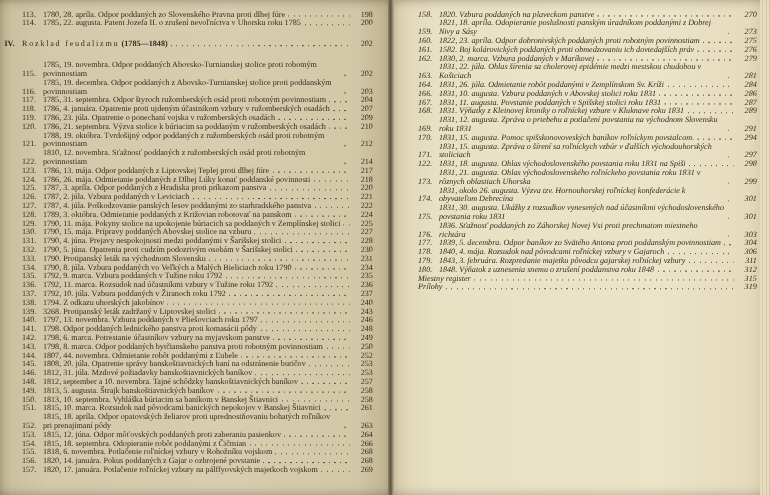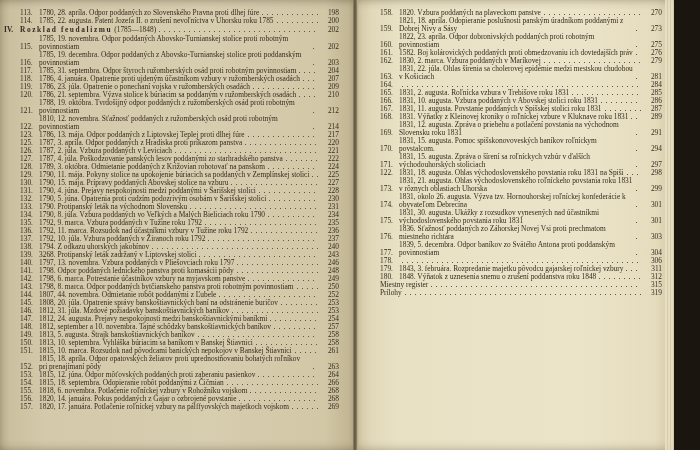--- a/index.html
+++ b/index.html
@@ -19,47 +19,48 @@
   .page.left{
     width:353px;
     background:linear-gradient(90deg,#b7ab8a 0px,#cbc09f 10px,#d4caab 45px,#d7cdaf 60%,#d2c7a6 92%,#bfb391 100%);
     box-shadow:inset 0 6px 10px -6px rgba(60,48,30,.45), inset 0 -6px 10px -6px rgba(60,48,30,.4);
   }
   .gutter{
     width:5px;height:450px;
     background:linear-gradient(90deg,#968a6b 0%,#5d5340 35%,#7b7054 65%,#cdc3a2 100%);
   }
   .page.right{
-    width:316px;
+    width:342px;
     background:linear-gradient(90deg,#d3c9a8 0px,#e2d9ba 14px,#e9e1c4 40px,#ece4c9 70%,#e5dcbe 94%,#d2c7a4 100%);
     box-shadow:inset 0 6px 10px -6px rgba(60,48,30,.4), inset 0 -6px 10px -6px rgba(60,48,30,.35);
+    font-style:italic;
   }
   .fore-edge{
     position:absolute;right:0;top:0;width:9px;height:100%;
     background:repeating-linear-gradient(90deg,#e9e1c4 0 2px,#d5cba8 2px 3px);
     opacity:.85;
   }
   .toc{position:relative;}
   .toc.toc-left{padding:9px 14px 0 4px;}
   .toc.toc-right{padding:9px 12px 0 6px;}
   .row{
     display:flex;align-items:flex-end;padding-left:16px;
   }
   .row.nonum{padding-left:16px;}
-  .row.heading{padding-left:0;margin:1px 0;}
+  .row.heading{padding-left:0;margin:11px 0;}
   .row .num{
     flex:0 0 19px;white-space:nowrap;
   }
   .row.heading .num{flex:0 0 16px;font-weight:bold;}
   .row.nonum .num{flex:0 0 0px;}
   .row .txt{
     flex:0 1 auto;min-width:0;
   }
-  .row.heading .txt{font-weight:bold;letter-spacing:1.6px;}
-  .row .sfx{white-space:nowrap;margin-left:2px;font-weight:normal;}
+  .row.heading .txt{font-weight:normal;letter-spacing:1.6px;}
+  .row .sfx{white-space:nowrap;margin-left:2px;font-weight:bold;}
   .row .dots{
     flex:1 0 5px;min-width:4px;height:1.2px;align-self:flex-end;
     margin:0 2px 1.6px 3px;
     background:repeating-linear-gradient(90deg,#4a4232 0 1.1px,transparent 1.1px 5px);
     opacity:.85;
   }
   .row .pg{
     flex:0 0 19px;text-align:right;white-space:nowrap;
   }
 </style>
@@ -136,20 +137,26 @@
           <span class="dots"></span>
           <span class="pg">214</span>
         </div>
         <div class="row">
           <span class="num">123.</span>
           <span class="txt">1786, 13. mája. Odpor poddaných z Liptovskej Teplej proti dlhej fúre</span>
           <span class="dots"></span>
           <span class="pg">217</span>
         </div>
         <div class="row">
+          <span class="num">124.</span>
+          <span class="txt">1786, 26. mája. Odmietanie poddaných z Dlhej Lúky konať poddanské povinnosti</span>
+          <span class="dots"></span>
+          <span class="pg">218</span>
+        </div>
+        <div class="row">
           <span class="num">125.</span>
           <span class="txt">1787, 3. apríla. Odpor poddaných z Hradiska proti príkazom panstva</span>
           <span class="dots"></span>
           <span class="pg">220</span>
         </div>
         <div class="row">
           <span class="num">126.</span>
           <span class="txt">1787, 2. júla. Vzbura poddaných v Leviciach</span>
           <span class="dots"></span>
           <span class="pg">221</span>
@@ -266,26 +273,20 @@
           <span class="num">145.</span>
           <span class="txt">1808, 20. júla. Opatrenie správy banskoštiavnických baní na odstránenie buričov</span>
           <span class="dots"></span>
           <span class="pg">253</span>
         </div>
         <div class="row">
           <span class="num">146.</span>
           <span class="txt">1812, 31. júla. Mzdové požiadavky banskoštiavnických baníkov</span>
           <span class="dots"></span>
           <span class="pg">253</span>
-        </div>
-        <div class="row">
-          <span class="num">147.</span>
-          <span class="txt">1812, 24. augusta. Prejavy nespokojnosti medzi banskoštiavnickými baníkmi</span>
-          <span class="dots"></span>
-          <span class="pg">254</span>
         </div>
         <div class="row">
           <span class="num">148.</span>
           <span class="txt">1812, september a 10. novembra. Tajné schôdzky banskoštiavnických baníkov</span>
           <span class="dots"></span>
           <span class="pg">257</span>
         </div>
         <div class="row">
           <span class="num">149.</span>
           <span class="txt">1813, 5. augusta. Štrajk banskoštiavnických baníkov</span>
@@ -376,28 +377,23 @@
           <span class="pg">279</span>
         </div>
         <div class="row">
           <span class="num">163.</span>
           <span class="txt">1831, 22. júla. Ohlas šírenia sa cholerovej epidémie medzi mestskou chudobou v Košiciach</span>
           <span class="dots"></span>
           <span class="pg">281</span>
         </div>
         <div class="row">
           <span class="num">164.</span>
+          <span class="txt">1831, 26. júla. Odmietanie robôt poddanými v Zemplínskom Sv. Kríži</span>
           <span class="dots"></span>
           <span class="pg">284</span>
-        </div>
-        <div class="row">
-          <span class="num">165.</span>
-          <span class="txt">1831, 2. augusta. Roľnícka vzbura v Trebišove roku 1831</span>
-          <span class="dots"></span>
-          <span class="pg">285</span>
         </div>
         <div class="row">
           <span class="num">166.</span>
           <span class="txt">1831, 10. augusta. Vzbura poddaných v Abovskej stolici roku 1831</span>
           <span class="dots"></span>
           <span class="pg">286</span>
         </div>
         <div class="row">
           <span class="num">167.</span>
           <span class="txt">1831, 11. augusta. Povstanie poddaných v Spišskej stolici roku 1831</span>
@@ -459,20 +455,21 @@
           <span class="pg">303</span>
         </div>
         <div class="row">
           <span class="num">177.</span>
           <span class="txt">1839, 5. decembra. Odpor baníkov zo Svätého Antona proti poddanským povinnostiam</span>
           <span class="dots"></span>
           <span class="pg">304</span>
         </div>
         <div class="row">
           <span class="num">178.</span>
+          <span class="txt">1840, 4. mája. Rozsudok nad pôvodcami roľníckej vzbury v Gajaroch</span>
           <span class="dots"></span>
           <span class="pg">306</span>
         </div>
         <div class="row">
           <span class="num">179.</span>
           <span class="txt">1843, 3. februára. Rozpredanie majetku pôvodcu gajarskej roľníckej vzbury</span>
           <span class="dots"></span>
           <span class="pg">311</span>
         </div>
         <div class="row">

